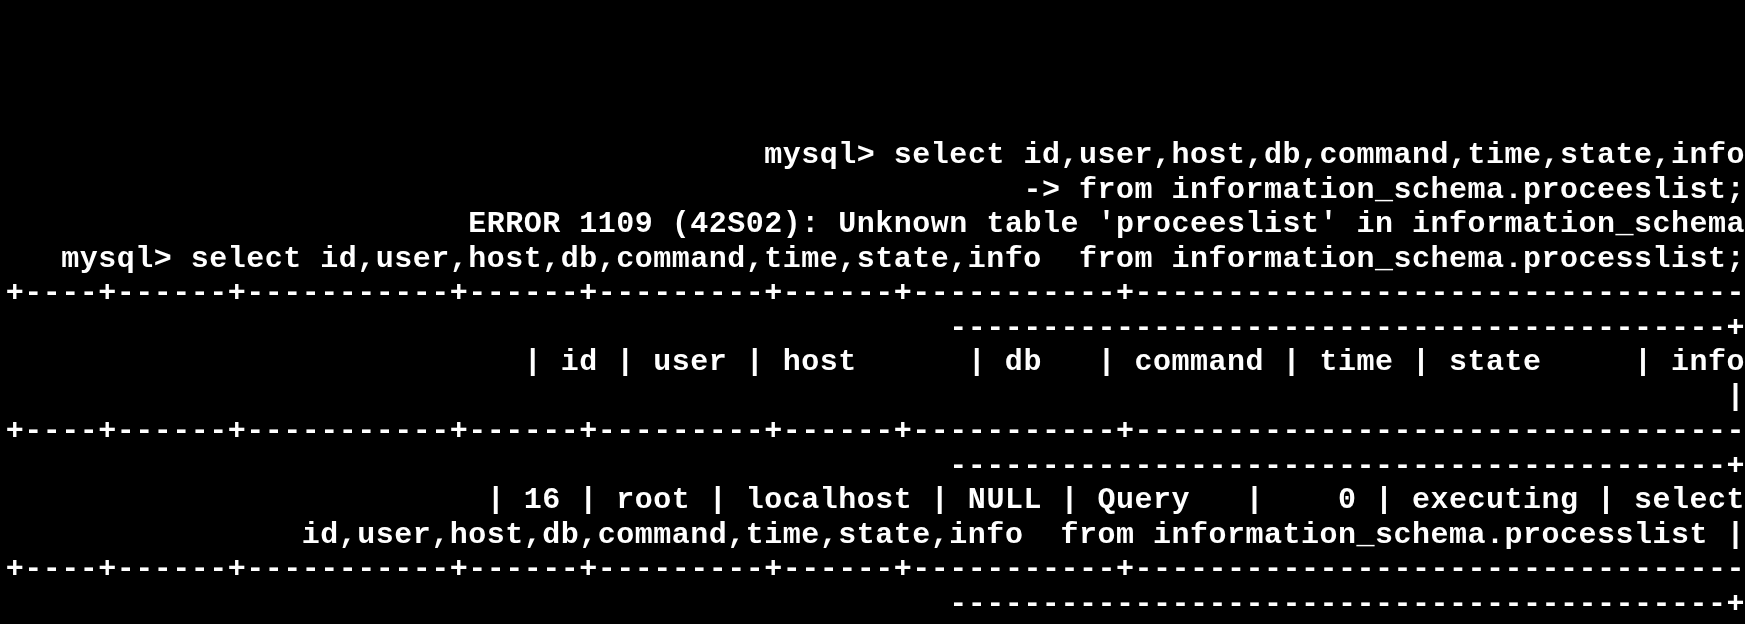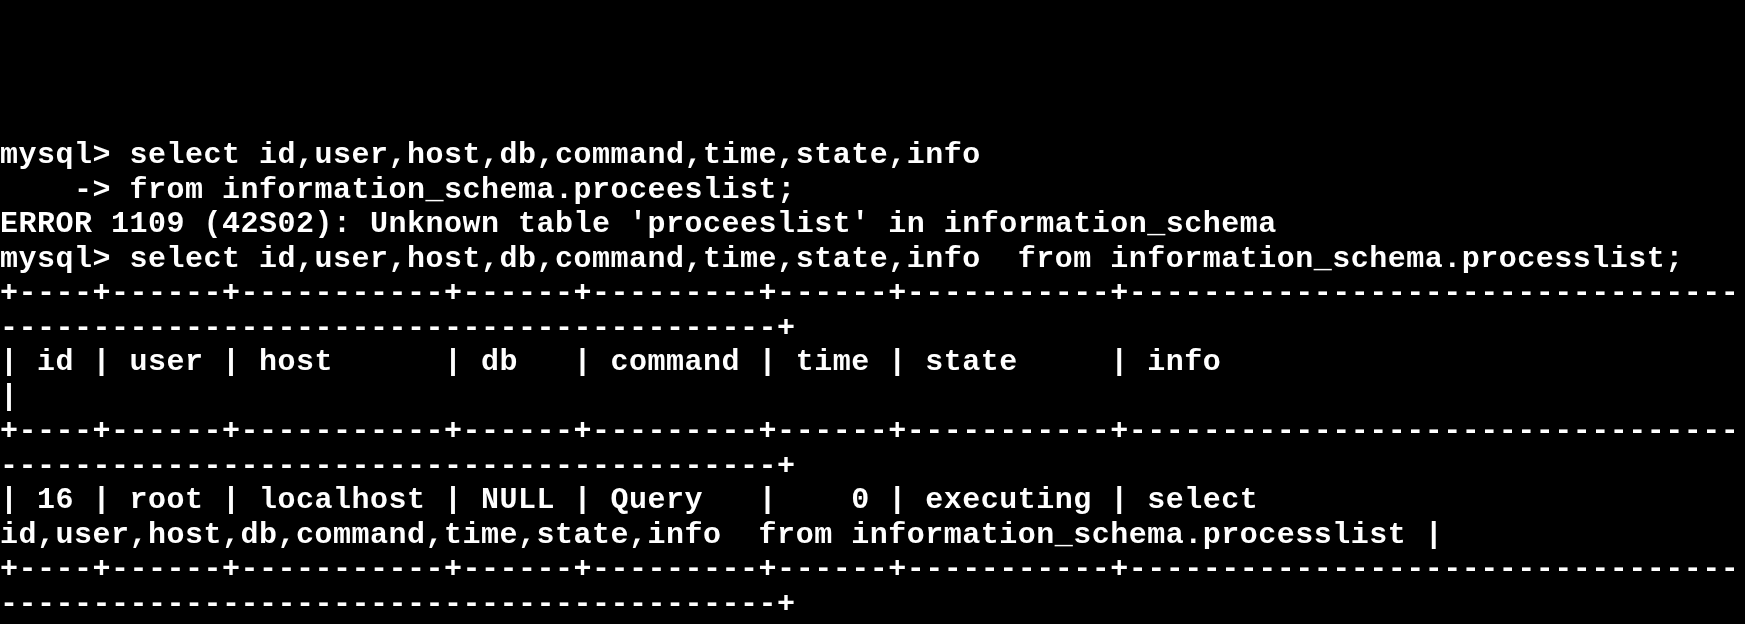--- a/index.html
+++ b/index.html
@@ -20,20 +20,21 @@
       overflow: hidden;
       width: 1745px;
       height: 624px;
       padding: 0;
     }
     .terminal {
       width: 100%;
     }
     .line {
       display: block;
+      text-align: right;
     }
   </style>
 </head>
 <body>
 
 
 
 <div class="terminal"><span class="line">mysql&gt; select id,user,host,db,command,time,state,info</span><span class="line">    -&gt; from information_schema.proceeslist;</span><span class="line">ERROR 1109 (42S02): Unknown table 'proceeslist' in information_schema</span><span class="line">mysql&gt; select id,user,host,db,command,time,state,info  from information_schema.processlist;</span><span class="line">+----+------+-----------+------+---------+------+-----------+---------------------------------------------------------------------------+</span><span class="line">| id | user | host      | db   | command | time | state     | info                                                                      |</span><span class="line">+----+------+-----------+------+---------+------+-----------+---------------------------------------------------------------------------+</span><span class="line">| 16 | root | localhost | NULL | Query   |    0 | executing | select id,user,host,db,command,time,state,info  from information_schema.processlist |</span><span class="line">+----+------+-----------+------+---------+------+-----------+---------------------------------------------------------------------------+</span><span class="line">1 row in set (0.05 sec)</span></div>
 
 

